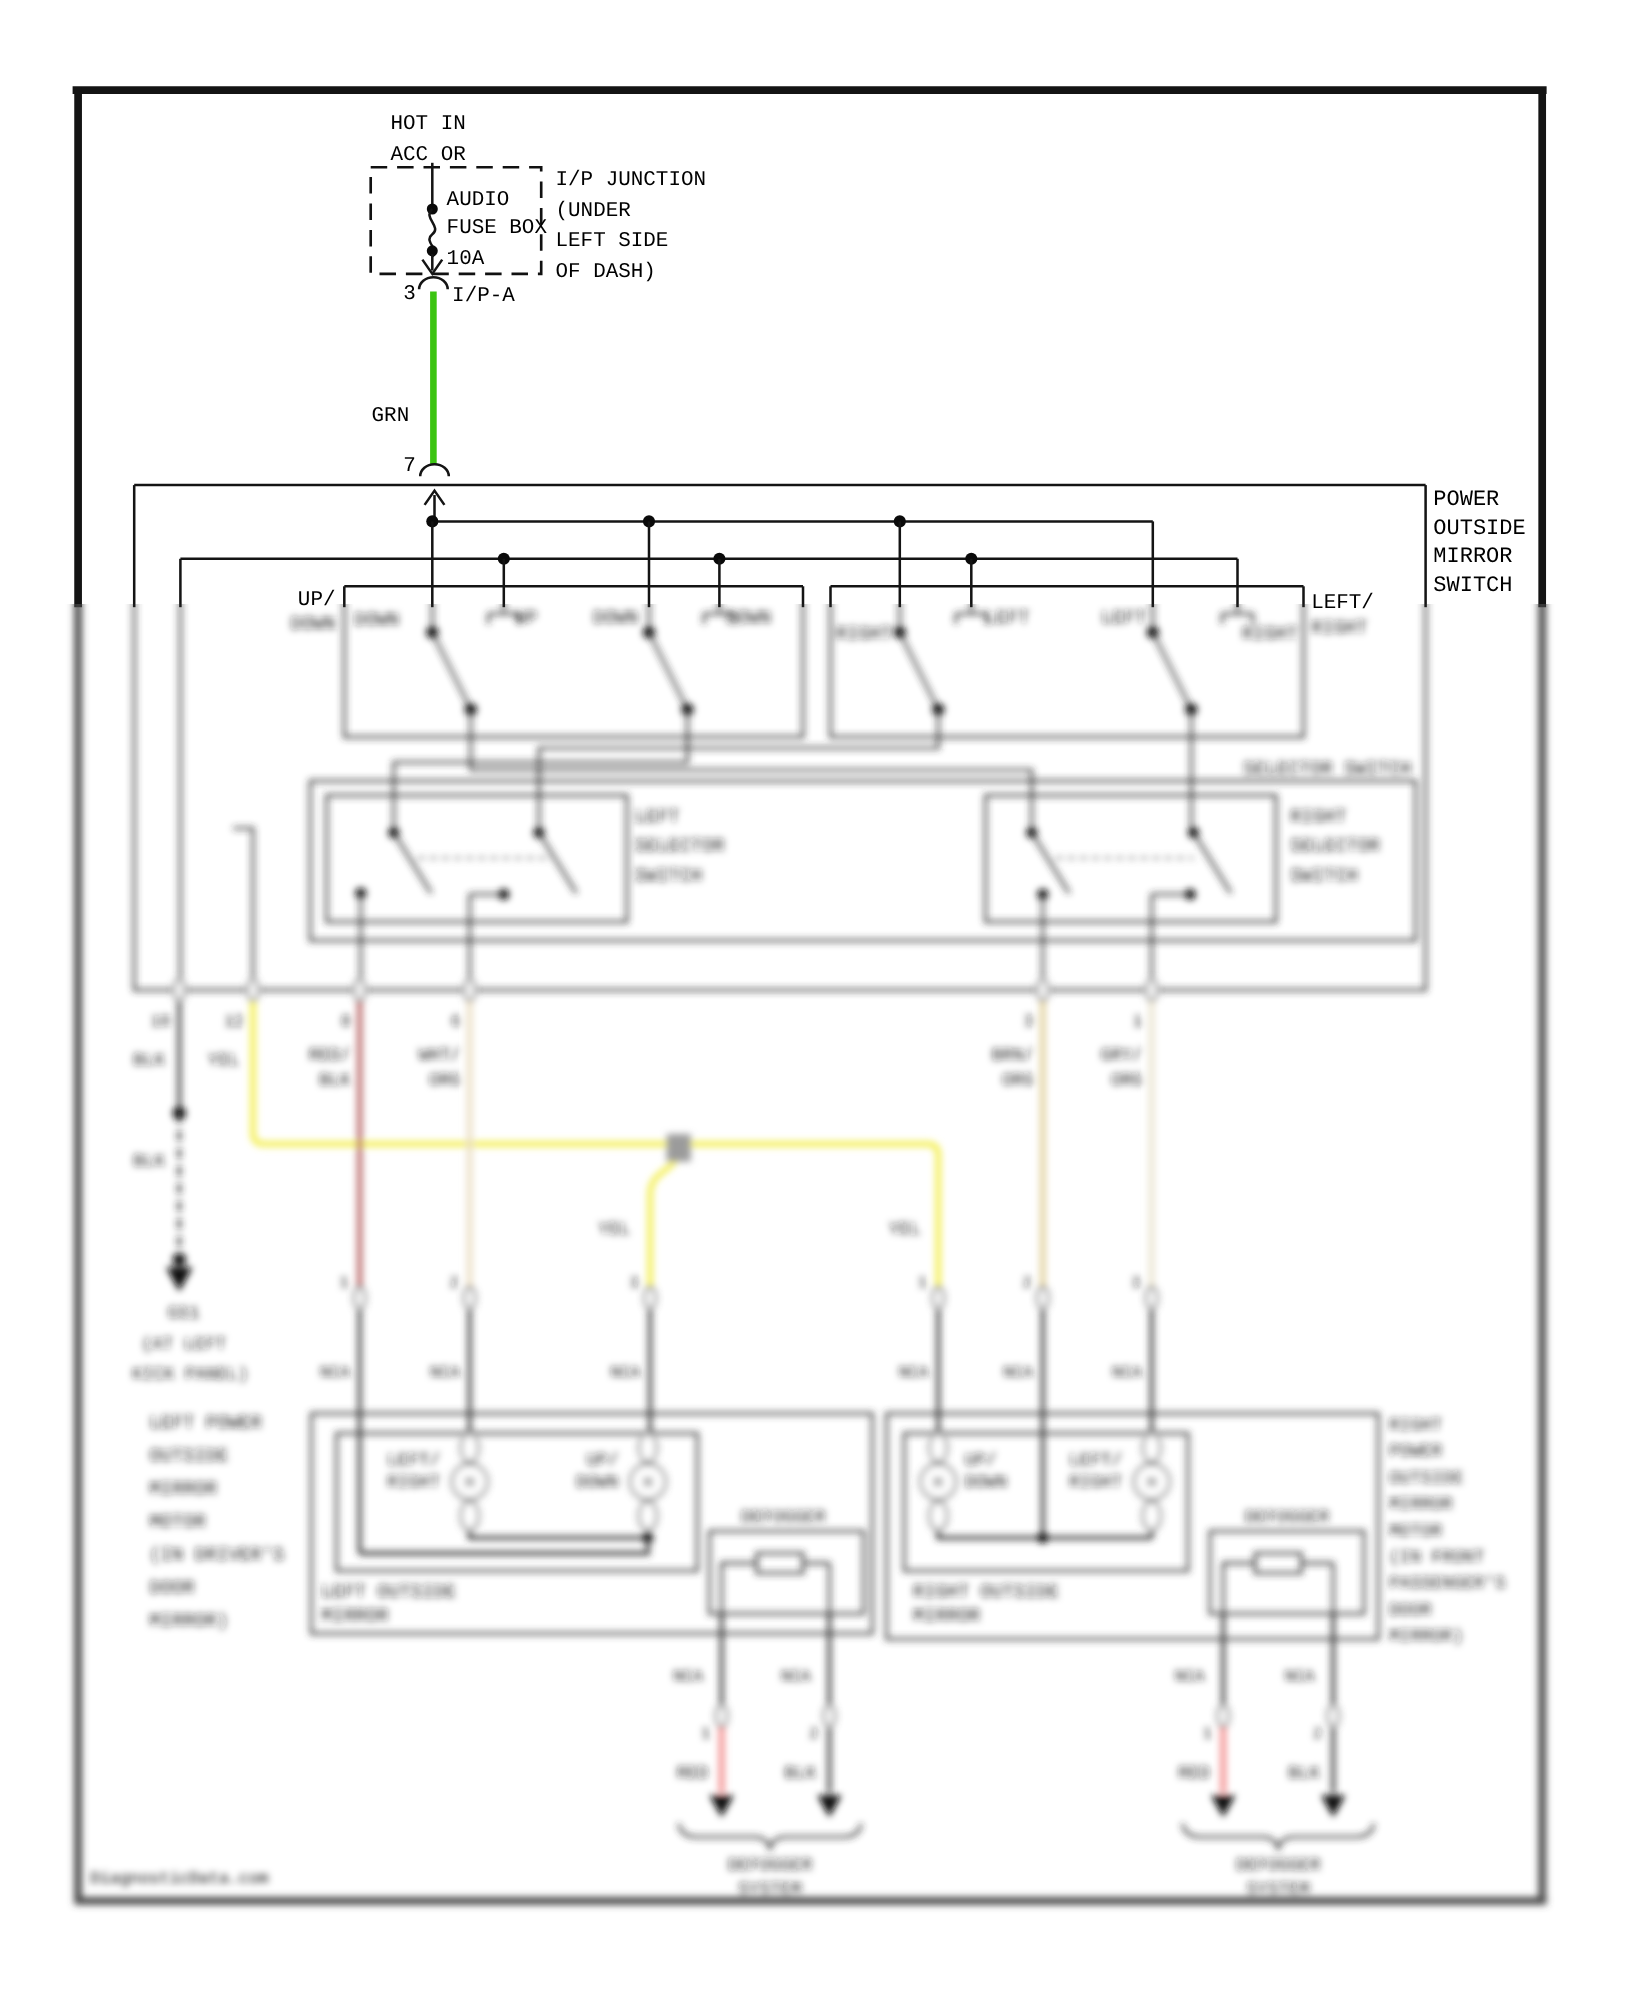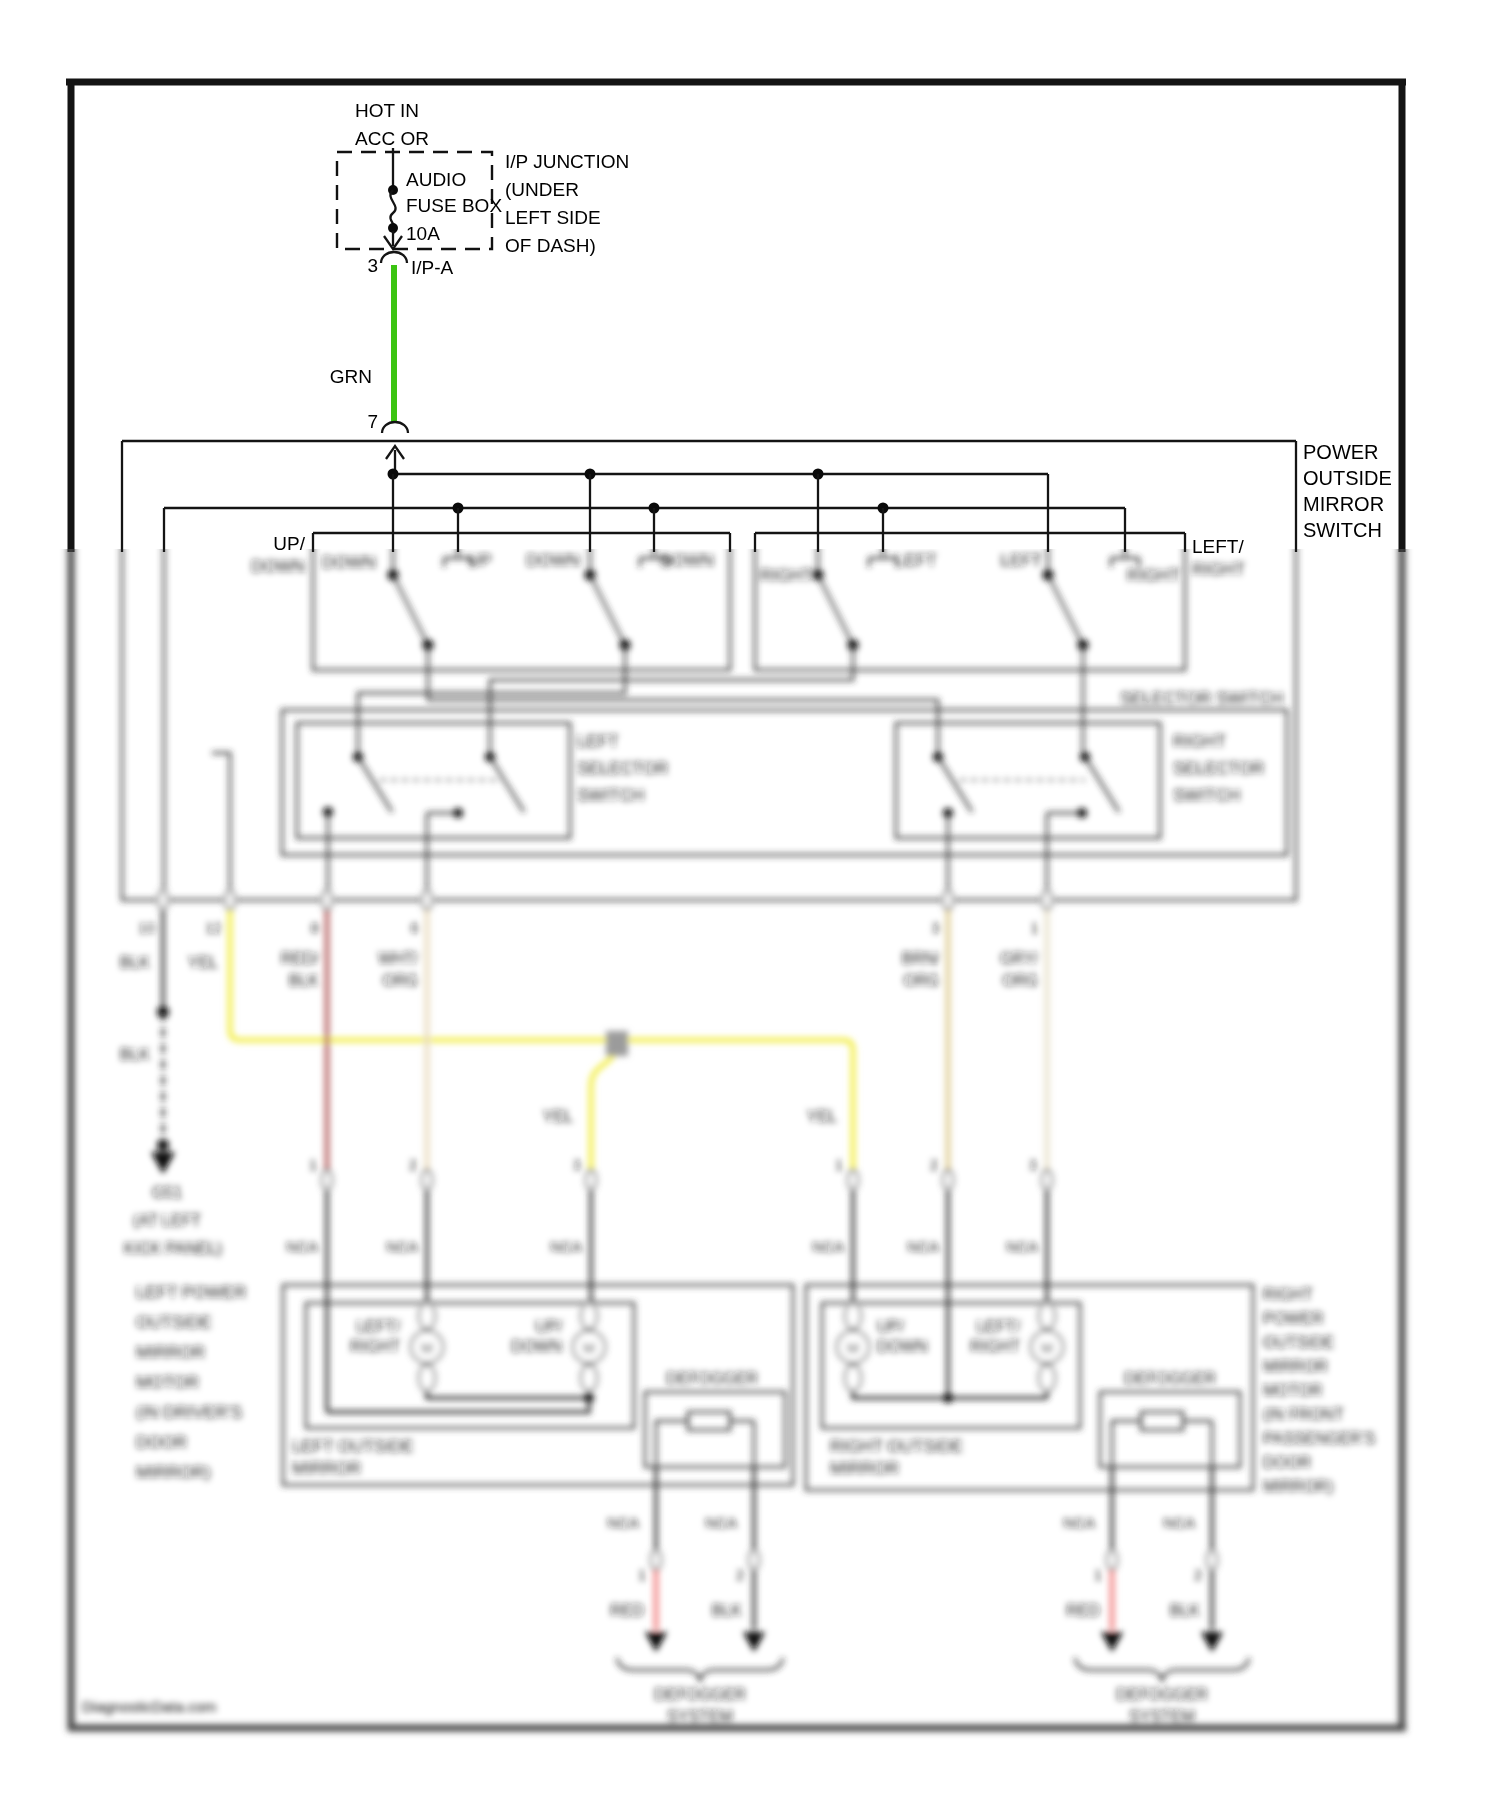--- a/index.html
+++ b/index.html
@@ -1,17 +1,17 @@
 <!DOCTYPE html>
 <html><head>
 <meta charset="utf-8">
 <style>
   html,body{margin:0;padding:0;background:#ffffff;}
   #stage{position:relative;width:1496px;height:1814px;background:#ffffff;overflow:hidden;
-         font-family:Liberation Sans, sans-serif;}
+         font-family:Liberation Mono, monospace;}
   svg{position:absolute;left:0;top:0;}
   text{fill:#000;}
   .t19{font-size:19px;}
   .t20{font-size:20px;}
   .t17{font-size:17px;fill:#1c1c1c;}
   .t16{font-size:16px;fill:#1c1c1c;}
   .t15{font-size:15px;fill:#1c1c1c;}
   .t14{font-size:14px;fill:#1c1c1c;}
   .ra{text-anchor:end;}
   .ma{text-anchor:middle;}

